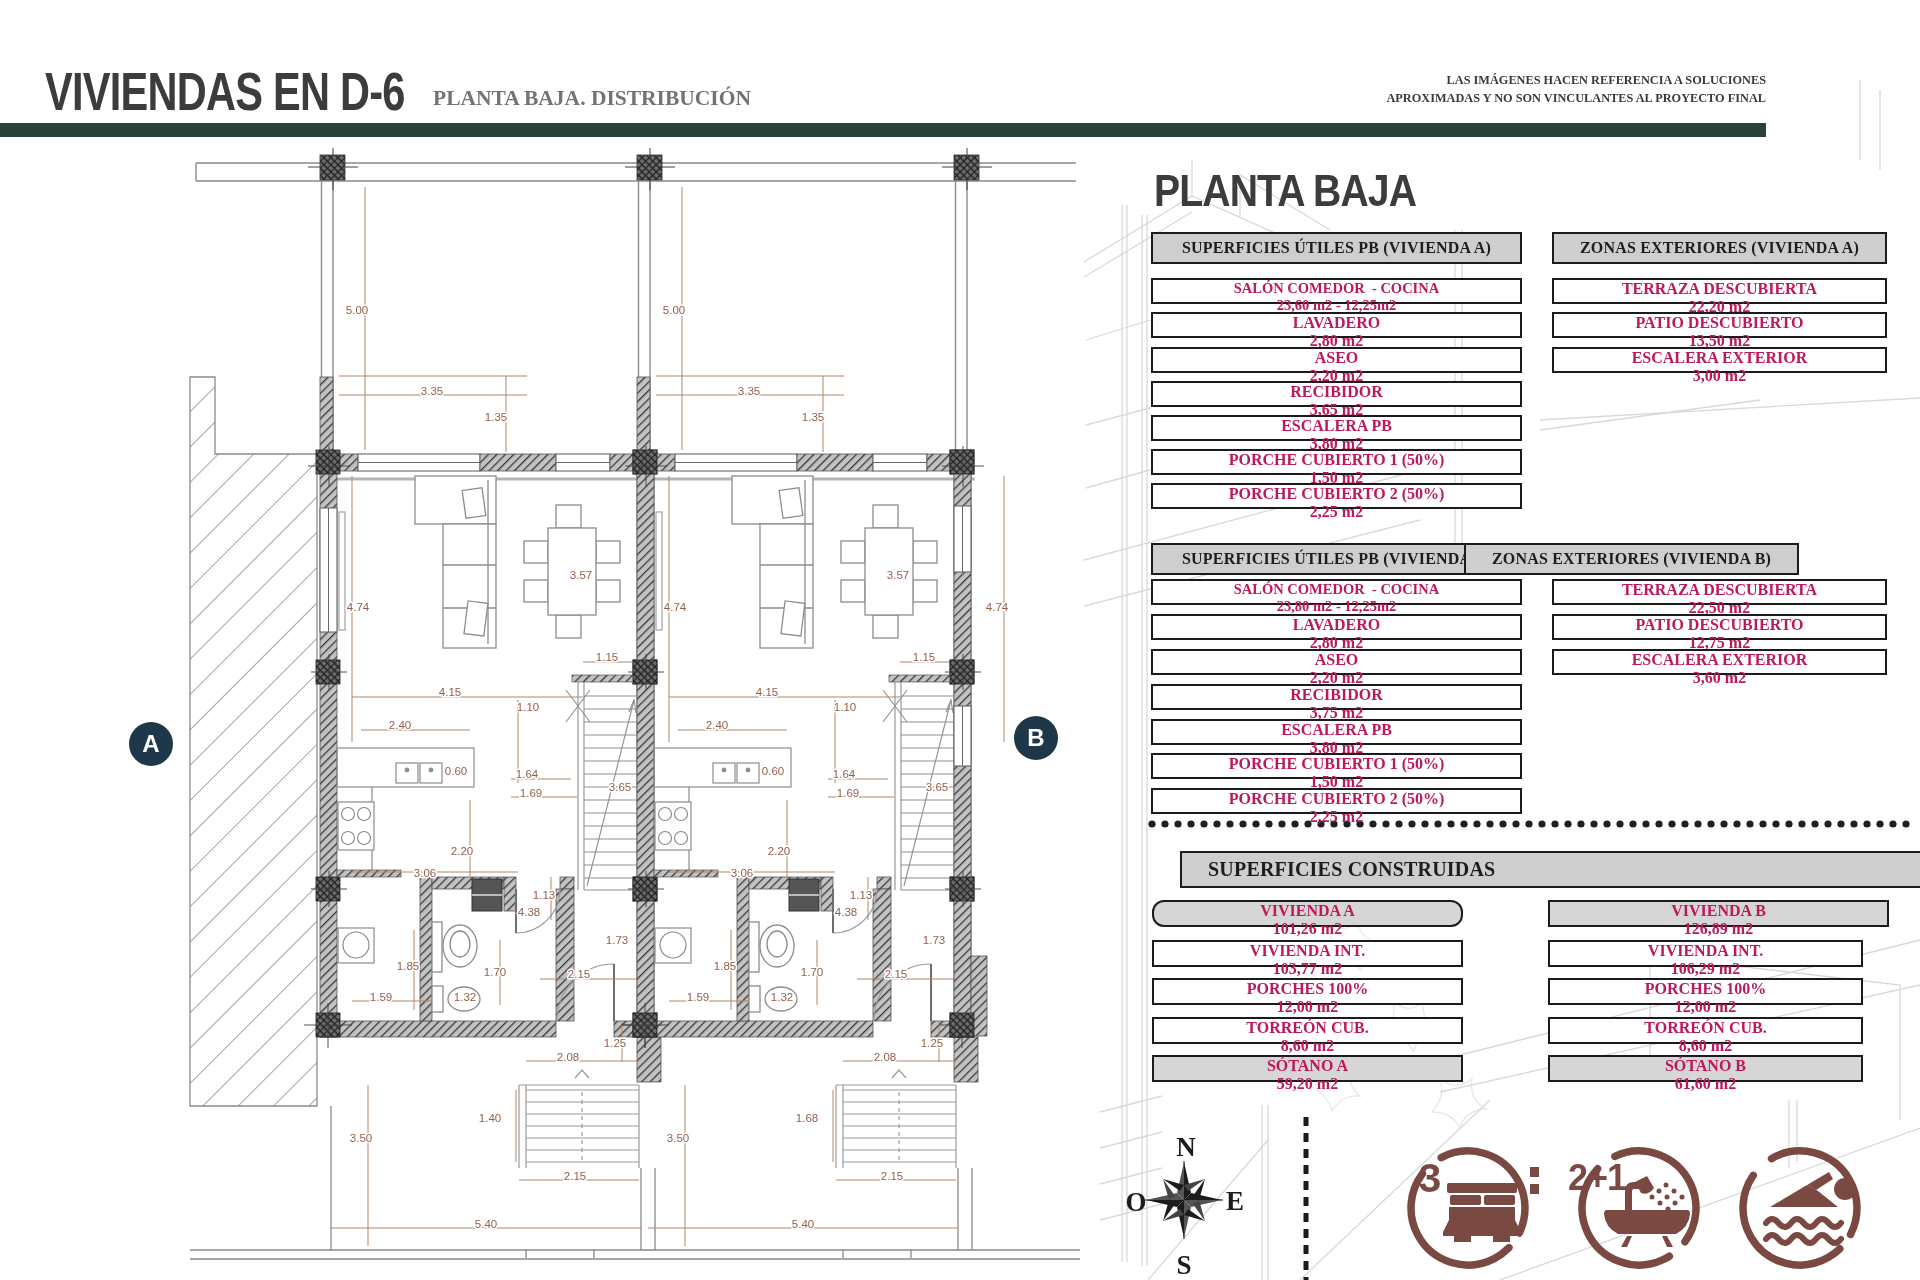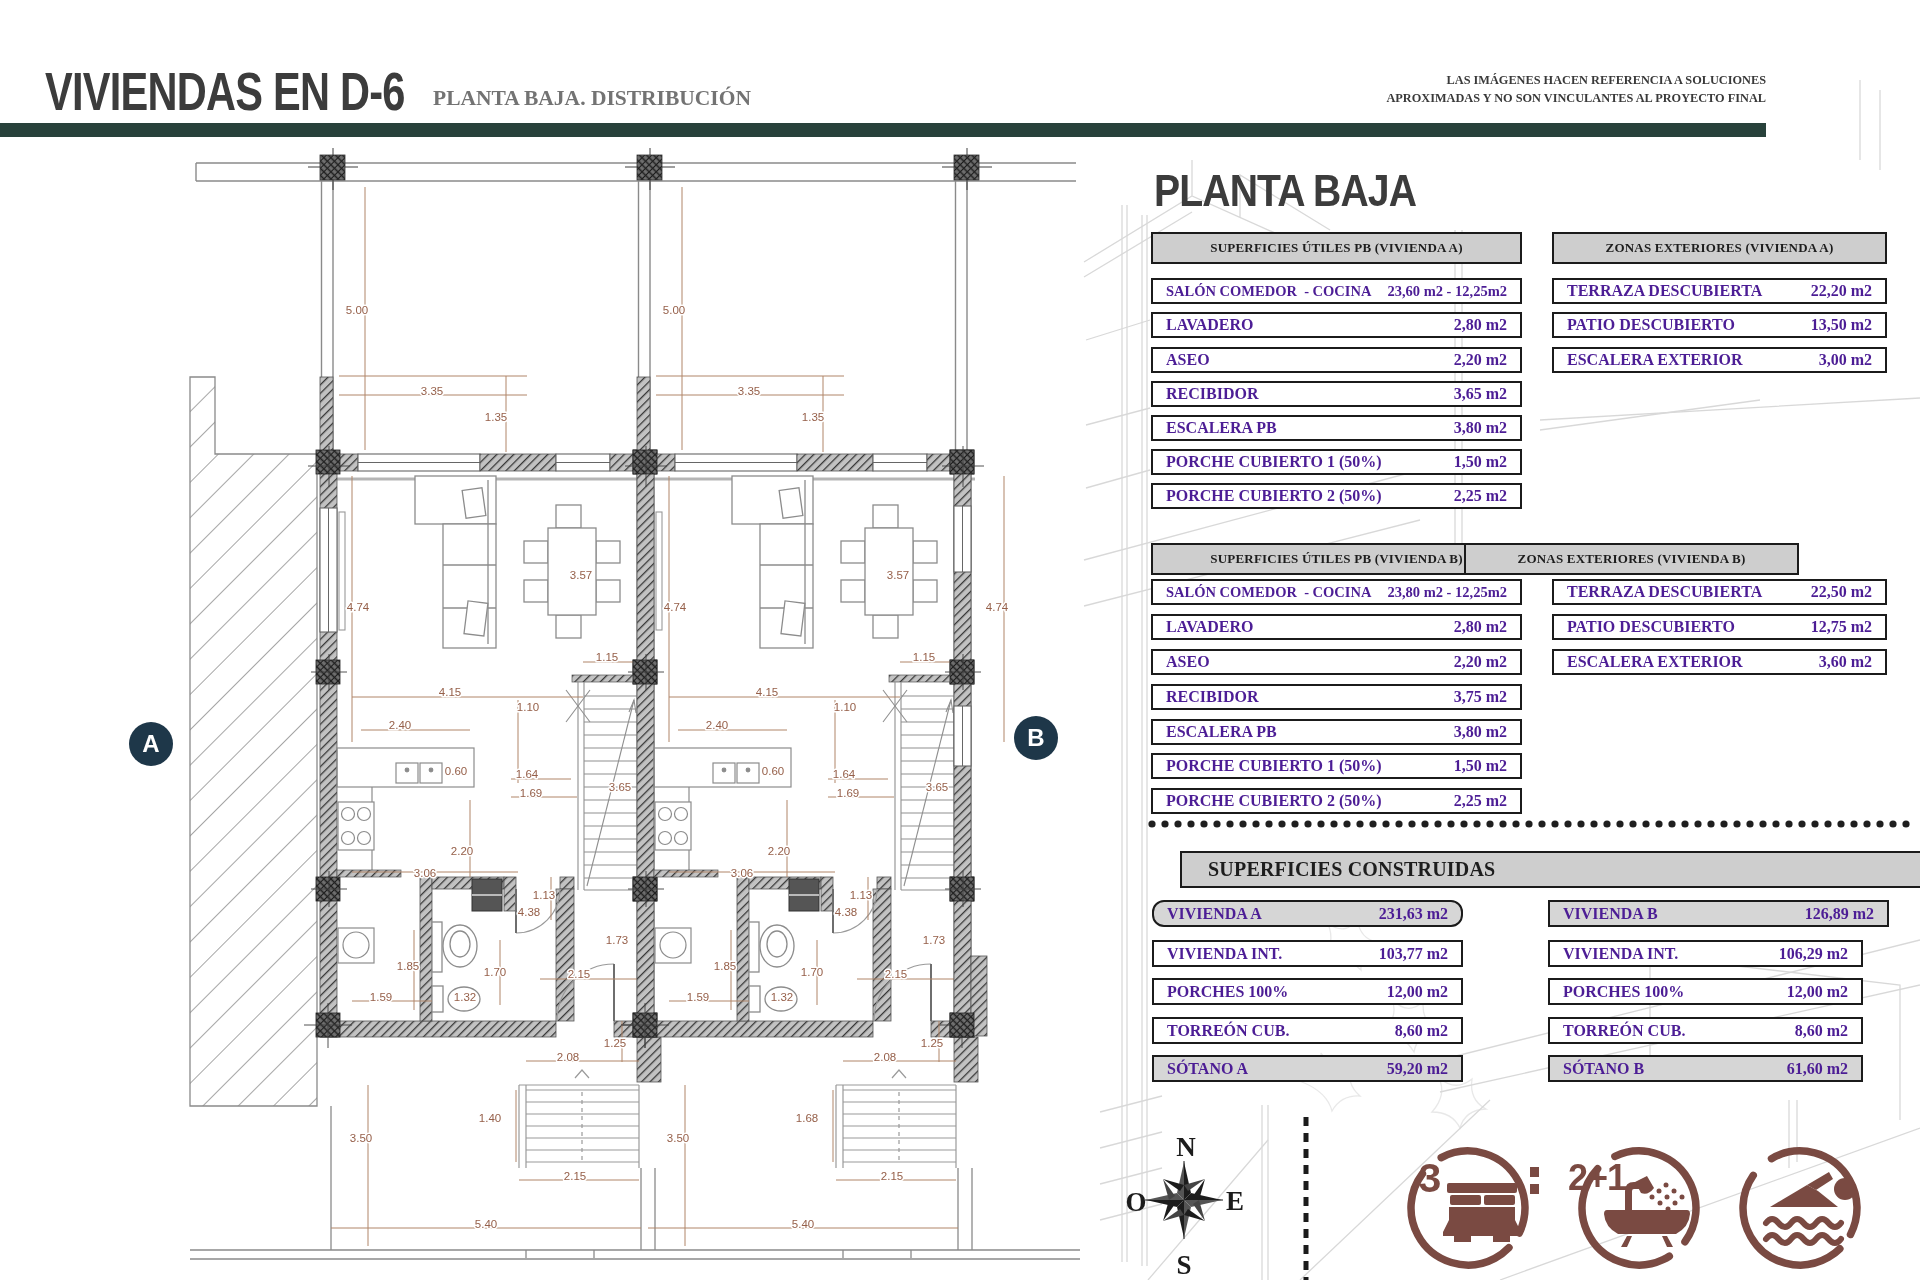--- a/index.html
+++ b/index.html
@@ -10,23 +10,23 @@
 #title{left:45px;top:60px;white-space:nowrap;}
 #title .big{display:inline-block;font-family:"Liberation Sans",sans-serif;font-weight:bold;
   font-size:54px;color:#3c3c3c;transform:scaleX(0.77);transform-origin:left bottom;letter-spacing:-1px;}
 #title .sub{position:absolute;left:388px;top:26px;font-family:"Liberation Serif",serif;font-weight:bold;
   font-size:21.5px;color:#737373;white-space:nowrap;}
 #disc{right:154px;top:71px;text-align:right;font-weight:bold;font-size:12.3px;color:#3a3a3a;
   line-height:18px;letter-spacing:0px;}
 #pb{left:1154px;top:166px;font-family:"Liberation Sans",sans-serif;font-weight:bold;font-size:44px;
   color:#3c3c3c;transform:scaleX(0.89);transform-origin:left top;letter-spacing:-1px;}
 .hdr{border:2px solid #1b1b1b;background:#cecece;display:flex;align-items:center;justify-content:center;
-  font-weight:bold;font-size:13px;color:#1d1d1d;box-sizing:border-box;height:32px;letter-spacing:0.2px;}
+  font-weight:bold;font-size:16px;color:#1d1d1d;box-sizing:border-box;height:32px;letter-spacing:0.2px;}
 .row{border:2px solid #1b1b1b;background:#fff;display:flex;align-items:center;justify-content:space-between;
-  font-weight:bold;font-size:16px;color:#4c1d95;box-sizing:border-box;height:26px;padding:0 13px;}
+  font-weight:bold;font-size:16px;color:#be185d;box-sizing:border-box;height:26px;padding:0 13px;flex-direction:column;}
 .row.g{background:#d6d6d6;}
 .row.b27{height:27px;}
 </style>
 </head>
 <body>
 <svg class="abs" style="left:0;top:0" width="1920" height="1280" viewBox="0 0 1920 1280">
 <defs>
 <pattern id="pw" width="6" height="6" patternUnits="userSpaceOnUse" patternTransform="rotate(45)">
   <rect width="6" height="6" fill="#c2c2c2"></rect>
         <line x1="0" y1="0" x2="0" y2="6" stroke="#383838" stroke-width="2.6"></line>
@@ -546,21 +546,21 @@
     <span>PATIO DESCUBIERTO</span>
     <span>12,75 m2</span>
   </div>
 <div class="abs row" style="left:1552px;top:649px;width:335px;">
     <span>ESCALERA EXTERIOR</span>
     <span>3,60 m2</span>
   </div>
 <div class="abs hdr" style="left:1180px;top:851px;width:768px;height:37px;justify-content:flex-start;padding-left:26px;font-size:20px;">SUPERFICIES CONSTRUIDAS</div>
 <div class="abs row b27 g" style="left:1152px;top:900px;width:311px;border-radius:12px;">
     <span>VIVIENDA A</span>
-    <span>231,63 m2</span>
+    <span>101,26 m2</span>
   </div>
 <div class="abs row b27" style="left:1152px;top:940px;width:311px;">
     <span>VIVIENDA INT.</span>
     <span>103,77 m2</span>
   </div>
 <div class="abs row b27" style="left:1152px;top:978px;width:311px;">
     <span>PORCHES 100%</span>
     <span>12,00 m2</span>
   </div>
 <div class="abs row b27" style="left:1152px;top:1017px;width:311px;">

